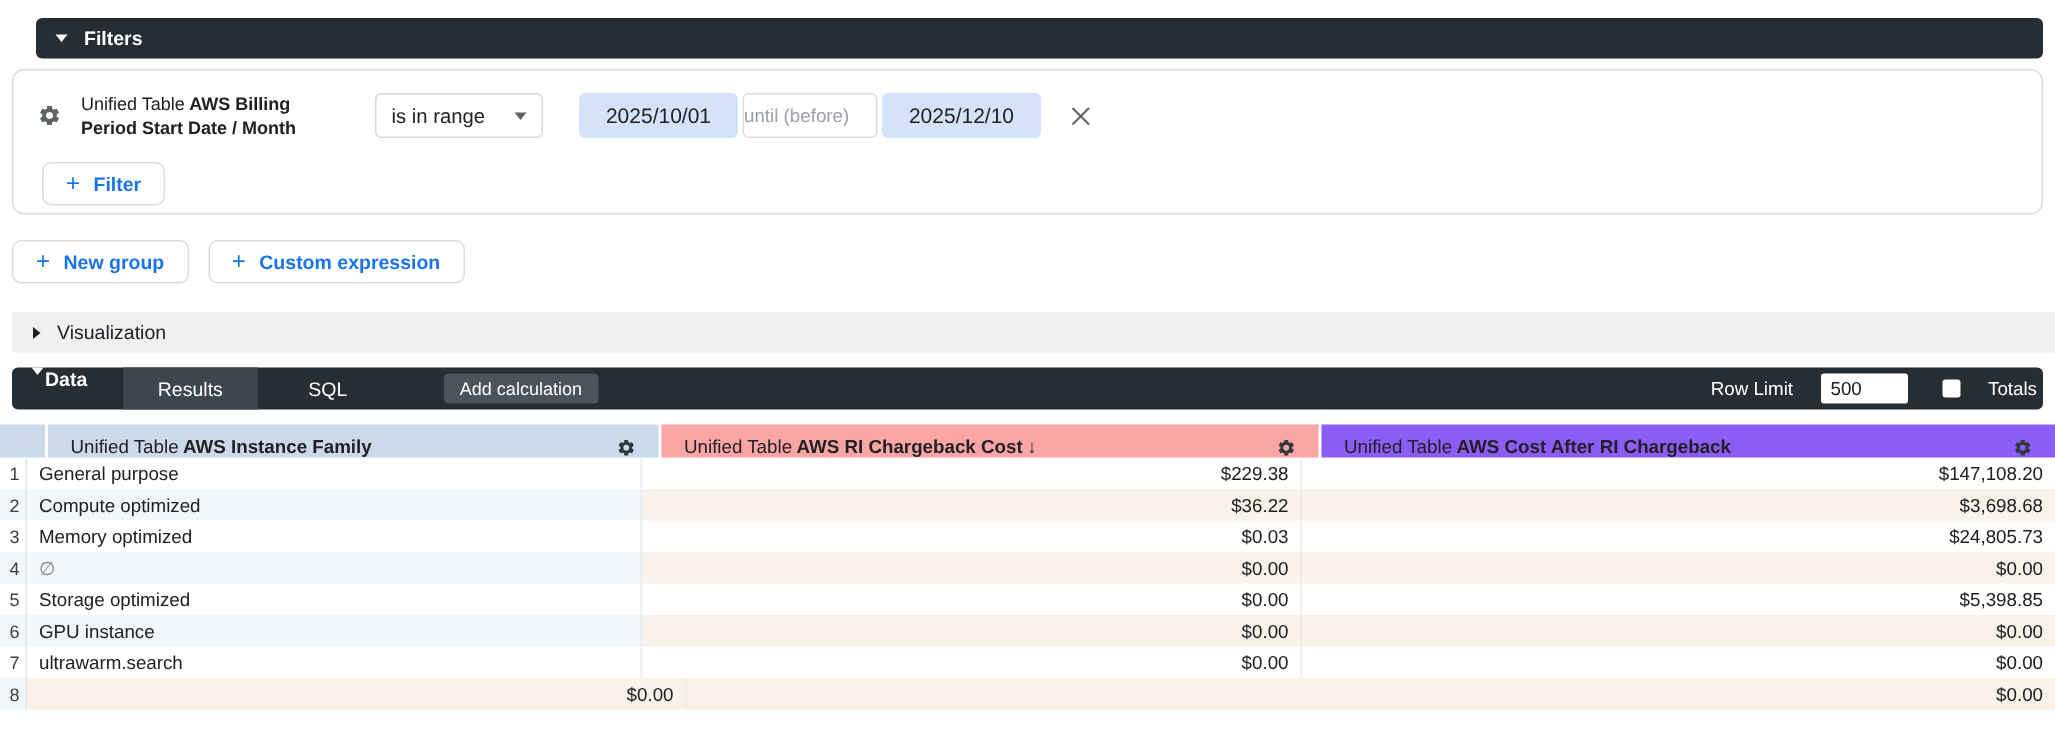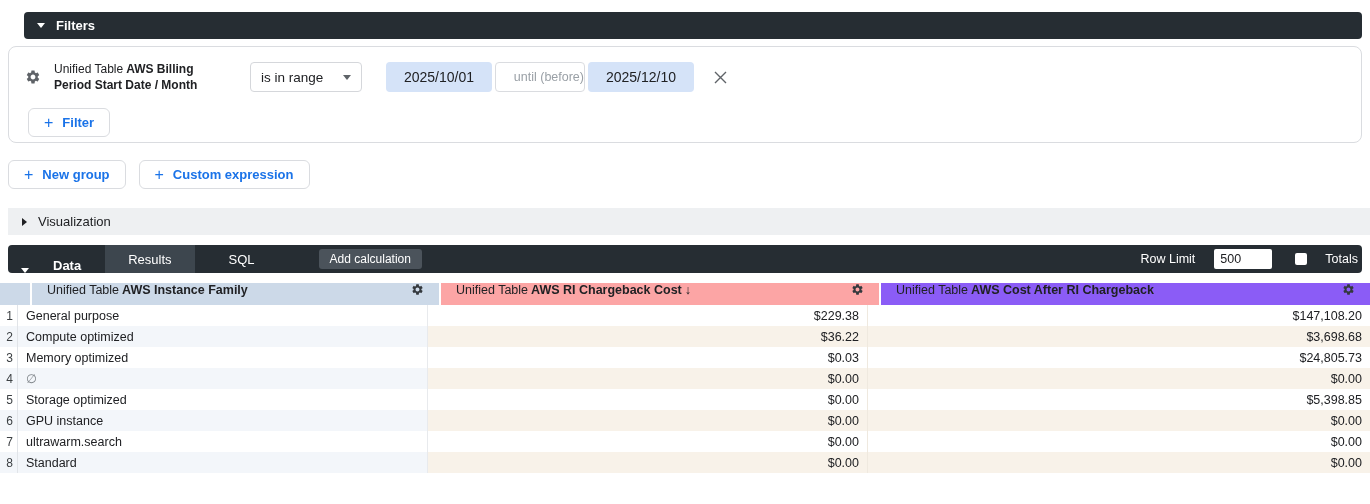--- a/index.html
+++ b/index.html
@@ -37,21 +37,21 @@
     font-size: 13.5px; background: #fff; cursor: pointer;
   }
   .condition-select .sel-caret { width:0;height:0;border-left:4px solid transparent;border-right:4px solid transparent;border-top:5px solid #5f6368; }
   .date-chip {
     margin-left: 24px; width: 106px; height: 30px; border: none; border-radius: 4px;
     background: #d5e3f8; text-align: center; font-size: 14px; color: #202124;
     font-family: "Liberation Sans", sans-serif;
   }
   .until-chip {
     margin-left: 3px; width: 90px; height: 30px; border: 1px solid #dadce0; border-radius: 4px;
-    background: #fff; text-align: right; font-size: 12.5px; font-family: "Liberation Sans", sans-serif;
+    background: #fff; text-align: left; font-size: 12.5px; font-family: "Liberation Sans", sans-serif;
   }
   .until-chip::placeholder { color: #9aa0a6; }
   .date-chip.end { margin-left: 3px; }
   .close-x { margin-left: 19px; cursor: pointer; display: inline-flex; }
 
   .btn-outline {
     display: inline-flex; align-items: center; gap: 9px; height: 29px; padding: 0 15px;
     border: 1px solid #dadce0; border-radius: 6px; background: #fff;
     color: #1a73e8; font-weight: bold; font-size: 13px; cursor: pointer;
   }
@@ -61,40 +61,40 @@
   .group-actions { margin: 17px 8px 0 8px; display: flex; gap: 13px; height: 29px; }
 
   .viz-bar {
     margin: 19px 0 0 8px; height: 27px; background: #eef0f2;
     display: flex; align-items: center; padding: 0 14px; gap: 11px;
     font-size: 13px; color: #202124; cursor: pointer;
   }
 
   
   .data-bar { margin-top: 10px; height: 28px; padding: 0; }
-  .data-bar .bar-title { display: flex; align-items: flex-end; gap: 24px; padding: 0 13px; height: 100%; }
+  .data-bar .bar-title { display: flex; align-items: flex-start; gap: 1px; padding: 0 13px; height: 100%; }
   .tab { height: 100%; display: flex; align-items: center; padding: 0 23px; font-weight: normal; font-size: 13px; cursor: pointer; }
   .tab.active { background: #3d464e; }
   .add-calc-btn {
     margin-left: 30px; background: #4b535b; border: none; border-radius: 3px; height: 20px;
     padding: 0 11px; color: #fff; font-size: 12px; font-family: "Liberation Sans", sans-serif; cursor: pointer;
   }
   .data-bar .spacer { flex: 1; }
   .row-limit-label { font-weight: normal; font-size: 12.5px; }
   .row-limit-input {
     width: 58px; height: 20px; margin: 0 12px 0 8px; border: none; border-radius: 2px;
     padding: 0 6px; font-size: 12.5px; font-family: "Liberation Sans", sans-serif; background: #fff; color: #202124;
   }
   .totals-checkbox { width: 12px; height: 12px; background: #fff; border-radius: 2px; display: inline-block; cursor: pointer; }
   .totals-label { font-weight: normal; font-size: 12.5px; margin-left: 7px; margin-right: 4px; }
 
   
   .results-table { margin-top: 10px; width: 1370px; font-size: 12.5px; }
   .thead { display: flex; gap: 2px; height: 22px; }
-  .th { display: flex; align-items: flex-start; padding: 0 15px; cursor: pointer; }
+  .th { display: flex; align-items: flex-end; padding: 0 15px; cursor: pointer; }
   .th .th-label { flex: 1; white-space: nowrap; overflow: hidden; }
   .th .pfx { margin-right: 3px; }
   .th b { font-weight: bold; }
   .th .sort-arrow { font-weight: bold; margin-left: 3px; }
   .th-corner { width: 17px; background: #ccd9e8; }
   .th-dim { width: 407px; background: #ccd9e8; }
   .th-meas1 { width: 438px; background: #fca5a5; }
   .th-meas2 { flex: 1; background: #8b5cf6; }
 
   .tr { display: flex; height: 21px; }
@@ -247,18 +247,17 @@
       <div class="td td-meas td-last">$0.00</div>
     </div>
     <div class="tr">
       <div class="td-num">7</div>
       <div class="td td-dim">ultrawarm.search</div>
       <div class="td td-meas">$0.00</div>
       <div class="td td-meas td-last">$0.00</div>
     </div>
     <div class="tr alt">
       <div class="td-num">8</div>
-      <div class="td td-dim">Standard</div>
       <div class="td td-meas">$0.00</div>
       <div class="td td-meas td-last">$0.00</div>
     </div>
   </div>
 </div>
 
 </body></html>

